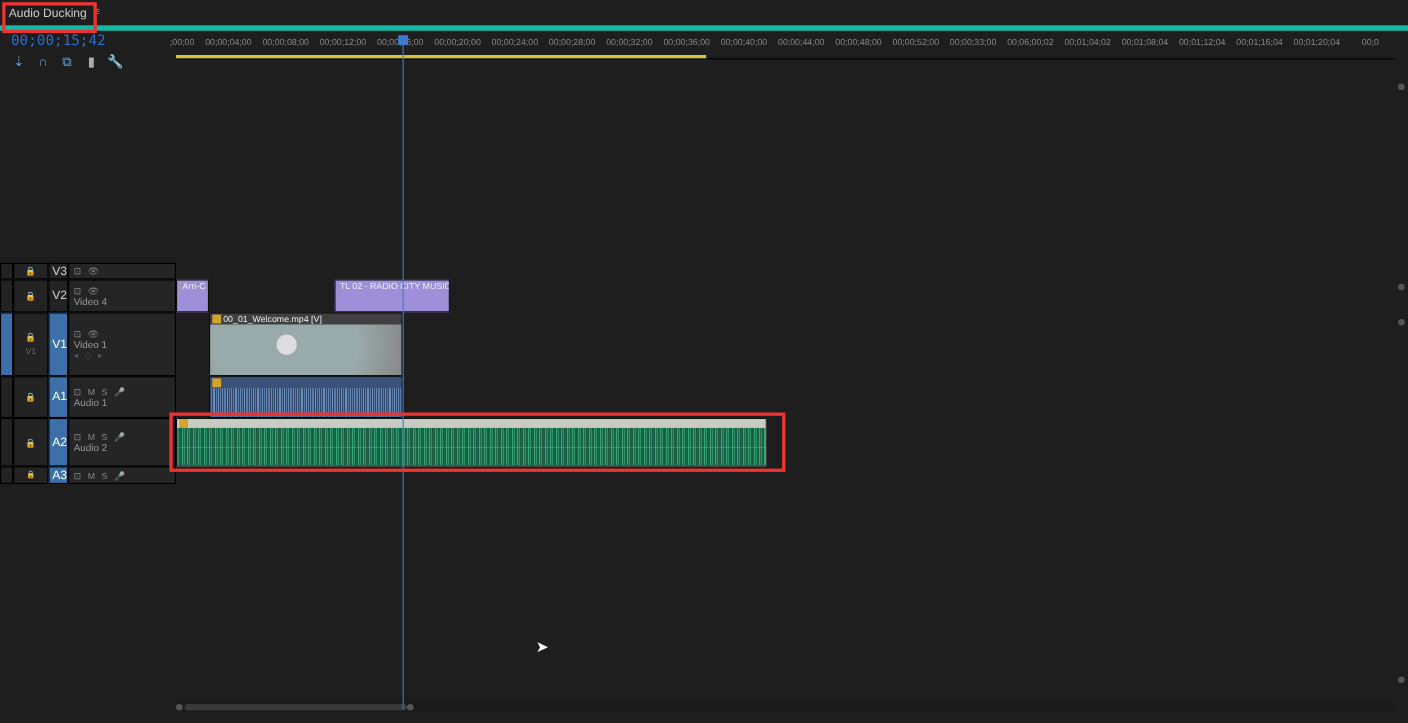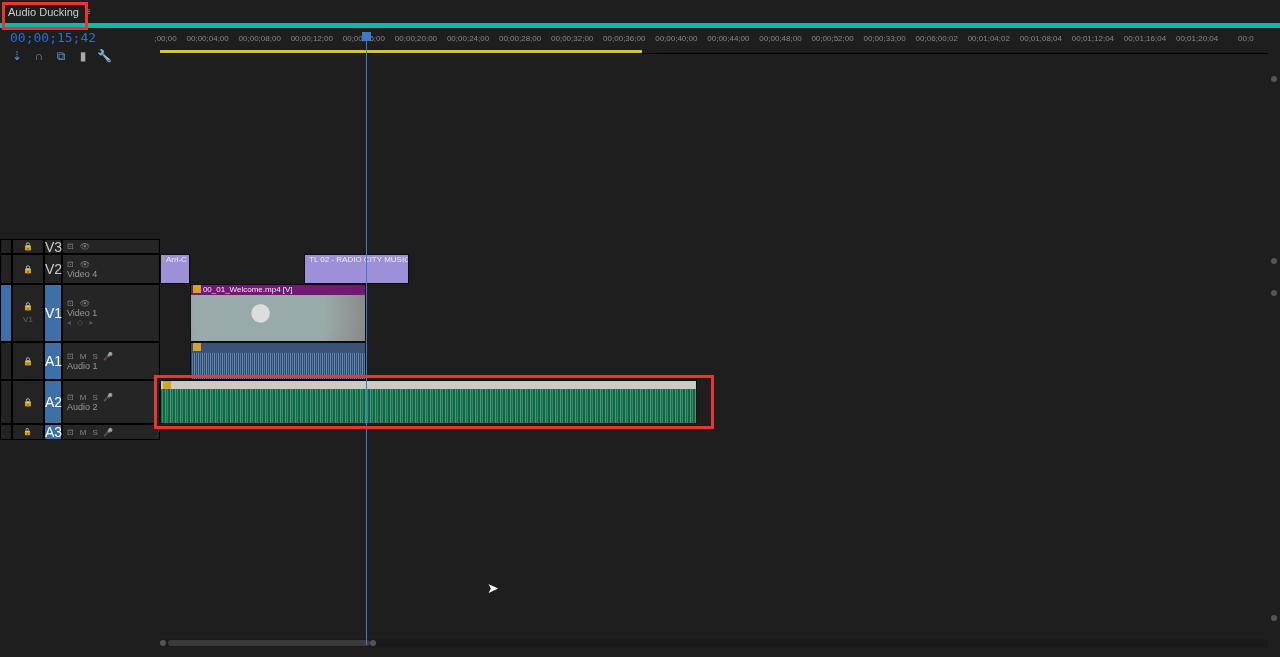--- a/index.html
+++ b/index.html
@@ -129,22 +129,22 @@
     display: flex; flex-direction: column; justify-content: center; align-items: center;
     gap: 2px;
     border: 1px solid #000;
     background: #232323;
   }
   .track-lock-col.tall { gap:4px; }
   .target {
     width: 18px; height: 100%;
     background: #232323;
     border: 1px solid #000;
-    display: flex; align-items: center; justify-content: flex-start;
-    font-size: 14px;
+    display: flex; align-items: center; justify-content: flex-end;
+    font-size: 11px;
     color: #ccc;
   }
   .target.active { background: #3d6fa8; color: #fff; }
   .track-ctrls {
     flex: 1;
     background: #252525;
     border: 1px solid #000;
     padding: 2px 4px;
     font-size: 8px;
     color: #888;
@@ -162,29 +162,29 @@
     border: 1px solid #0d0d0d;
     overflow: hidden;
     font-size: 8px;
     color: #eee;
   }
   .clip-header {
     height: 10px;
     padding: 0 2px;
     white-space: nowrap;
     overflow: hidden;
-    display: flex; align-items: flex-start; gap: 2px;
+    display: flex; align-items: center; gap: 2px;
   }
   .fx-badge {
     width: 8px; height: 8px;
     background: #d4a32b;
     display: inline-block;
   }
   .vid-lav { background: #9d8fd8; }
-  .vid-blue { background: #701a75; }
+  .vid-blue { background: #404040; }
   .aud-blue { background: #4a6182; }
   .aud-green { background: #d9dbd3; }
   .thumb {
     flex: 1;
     background: linear-gradient(135deg,#333,#555);
   }
   .thumb.city { background: linear-gradient(180deg,#1a1a2a 30%,#9a6a3a 40%,#333 50%, #b88 55%, #333); }
   .thumb.host { background: radial-gradient(circle at 40% 40%, #ddd 8%, #9aa 9%, #9aa 60%, #888); }
   .thumb.sign { background: linear-gradient(120deg,#222,#a08848 30%,#332244 60%,#222); }
   .wave-blue {

